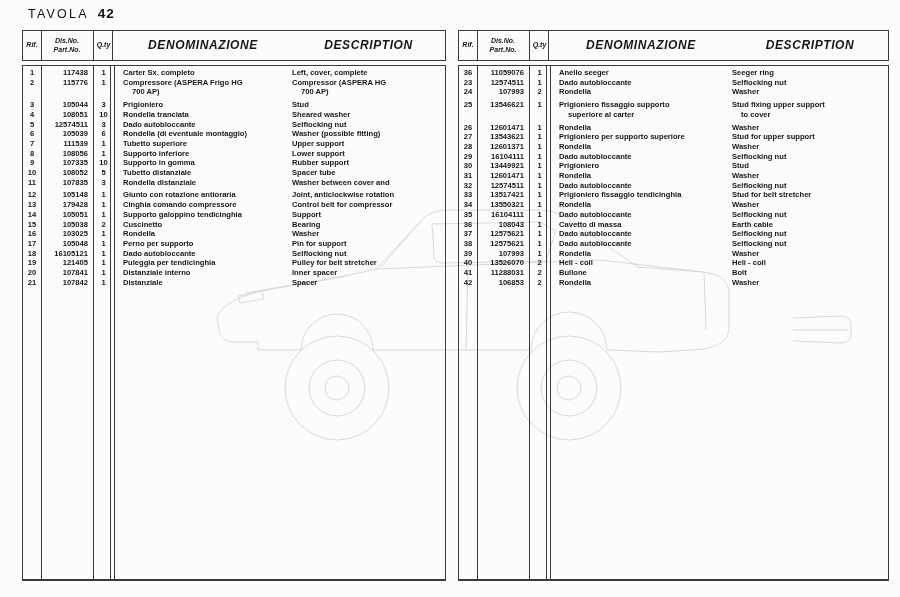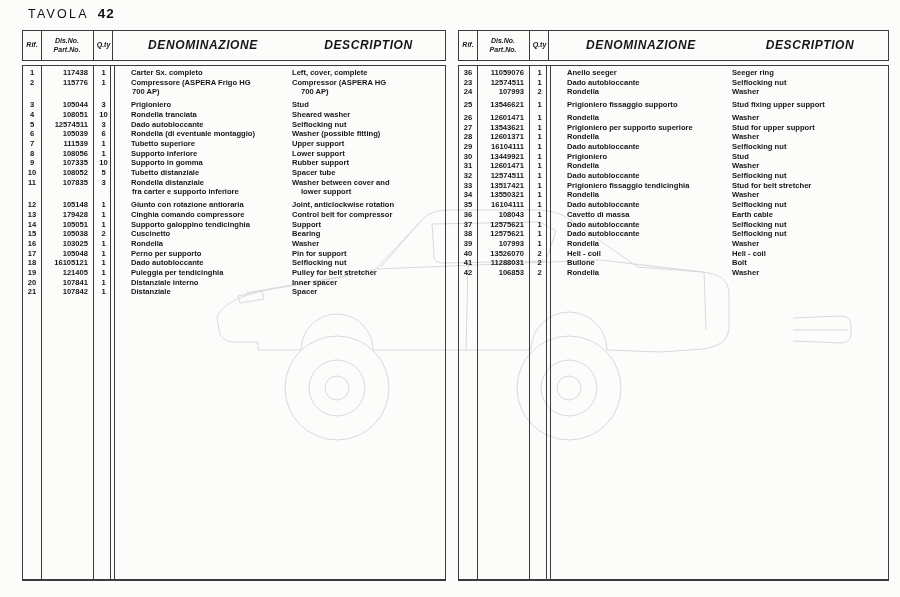--- a/index.html
+++ b/index.html
@@ -26,21 +26,21 @@
   .thead-grid{display:grid;grid-template-columns:18px 52px 21px 178px 1fr;height:100%;align-items:center}
   .t-right .thead-grid{grid-template-columns:18px 52px 21px 182px 1fr}
   .hcell{font-style:italic;font-weight:bold;font-size:7px;text-align:center;line-height:8.5px}
   .hcell.big{font-size:12px;letter-spacing:.6px}
 
   .rowline{display:grid;grid-template-columns:18px 52px 21px 178px 1fr;line-height:9.7px;font-size:7.6px;font-weight:bold;white-space:nowrap}
   .t-right .rowline{grid-template-columns:18px 52px 21px 182px 1fr}
   .c-rif{text-align:center}
   .c-part{text-align:right;padding-right:5px}
   .c-qty{text-align:center}
-  .c-name{padding-left:17px}
+  .c-name{padding-left:9px}
   .c-name.cont{padding-left:18px}
   .c-desc.cont{padding-left:9px}
   .group-break{margin-top:3px}
 </style>
 </head>
 <body>
 
 <svg class="watermark" width="900" height="597" viewBox="0 0 900 597">
   <g stroke="#d9d9d9" fill="none" stroke-width="1">
     <path d="M217,317 C224,302 244,294 272,289 L342,277 L376,269 L421,221 C427,213 437,210 449,210 L541,210 C557,211 568,217 580,227 L638,267 L703,272 C719,274 728,280 729,292 L729,326 C729,340 720,346 704,349 L660,352"></path>
@@ -201,27 +201,20 @@
 
   </div>
         <div class="prow">
     <div class="rowline">
       <span class="c-rif">11</span>
       <span class="c-part">107835</span>
       <span class="c-qty">3</span>
       <span class="c-name">Rondella distanziale</span>
       <span class="c-desc">Washer between cover and</span>
     </div>
-    <div class="rowline">
-      <span class="c-rif"></span>
-      <span class="c-part"></span>
-      <span class="c-qty"></span>
-      <span class="c-name cont">fra carter e supporto inferiore</span>
-      <span class="c-desc cont">lower support</span>
-    </div>
   </div>
         <div class="prow group-break">
     <div class="rowline">
       <span class="c-rif">12</span>
       <span class="c-part">105148</span>
       <span class="c-qty">1</span>
       <span class="c-name">Giunto con rotazione antioraria</span>
       <span class="c-desc">Joint, anticlockwise rotation</span>
     </div>
 
@@ -373,20 +366,27 @@
 
   </div>
         <div class="prow group-break">
     <div class="rowline">
       <span class="c-rif">25</span>
       <span class="c-part">13546621</span>
       <span class="c-qty">1</span>
       <span class="c-name">Prigioniero fissaggio supporto</span>
       <span class="c-desc">Stud fixing upper support</span>
     </div>
+    <div class="rowline">
+      <span class="c-rif"></span>
+      <span class="c-part"></span>
+      <span class="c-qty"></span>
+      <span class="c-name cont">superiore al carter</span>
+      <span class="c-desc cont">to cover</span>
+    </div>
   </div>
         <div class="prow group-break">
     <div class="rowline">
       <span class="c-rif">26</span>
       <span class="c-part">12601471</span>
       <span class="c-qty">1</span>
       <span class="c-name">Rondella</span>
       <span class="c-desc">Washer</span>
     </div>
 

